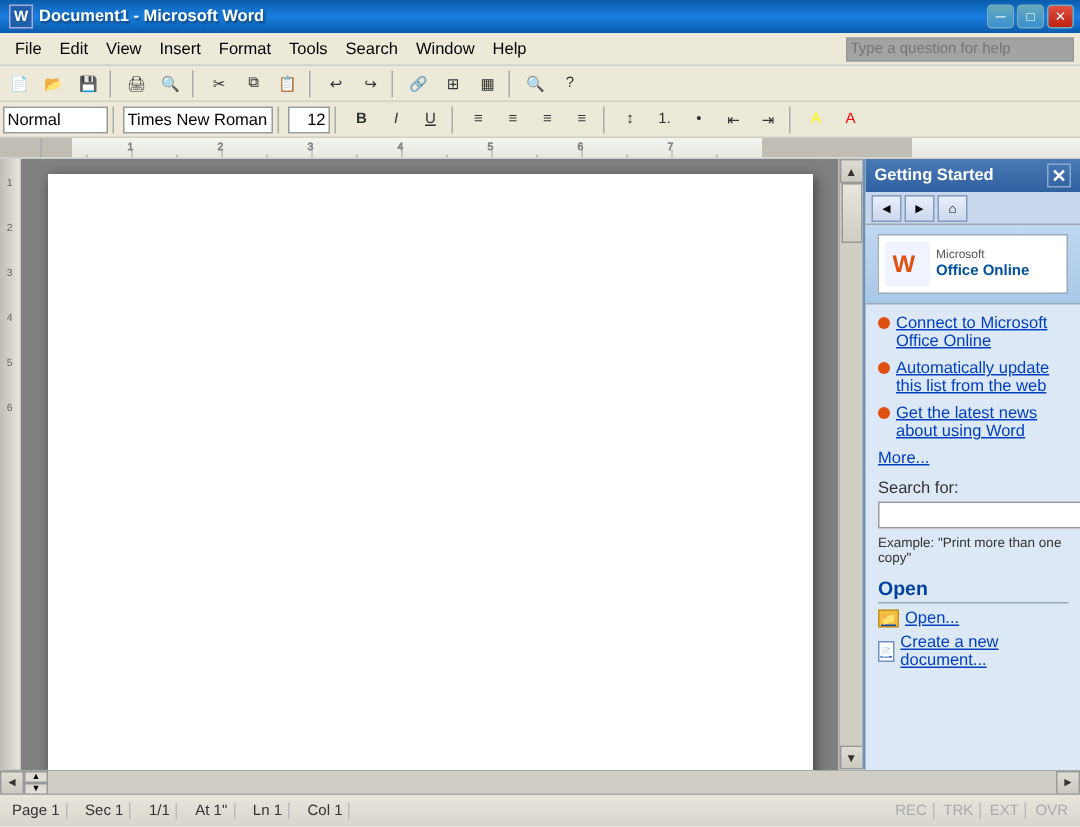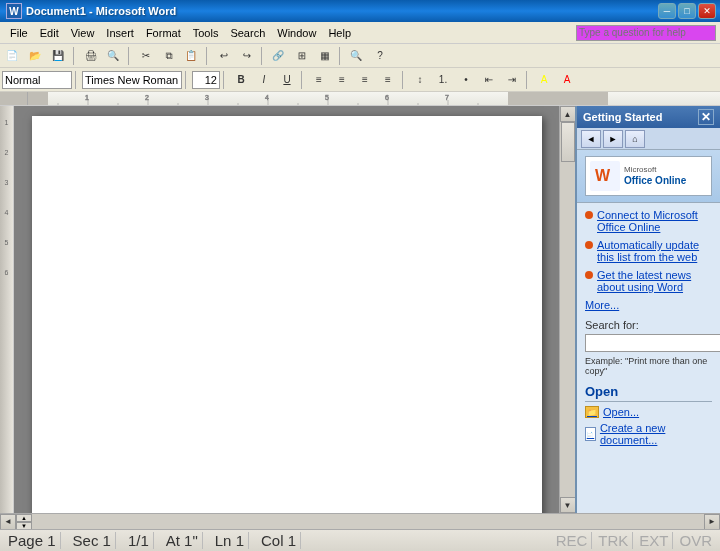--- a/index.html
+++ b/index.html
@@ -64,23 +64,23 @@
       font-size: 11px;
       padding: 0 2px;
     }
     .style-select { width: 70px; }
     .font-select { width: 100px; }
     .size-select { width: 28px; text-align: right; }
     .help-input {
       margin-left: auto;
       height: 16px;
       border: 1px solid #999;
-      background: #d946ef;
+      background: #a3a3a3;
       font-size: 10px;
-      width: 140px;
+      width: 152px;
       padding: 0 2px;
     }
 
     
     .ruler {
       height: 14px;
       background: linear-gradient(to bottom, #f5f5f0, #e8e8e0);
       border-bottom: 1px solid #ccc;
       position: relative;
       overflow: hidden;
@@ -300,21 +300,21 @@
     }
 
     
     .status-bar {
       height: 22px;
       background: linear-gradient(to bottom, #e8e5dd, #d8d5cc);
       border-top: 1px solid #aaa;
       display: flex;
       align-items: center;
       padding: 0 4px;
-      font-size: 15px;
+      font-size: 10px;
       color: #333;
       gap: 8px;
     }
     .status-item { padding: 0 4px; border-right: 1px solid #bbb; }
     .status-item:last-child { border-right: none; }
 
     
     .bottom-scroll {
       height: 16px;
       background: #ece9d8;

